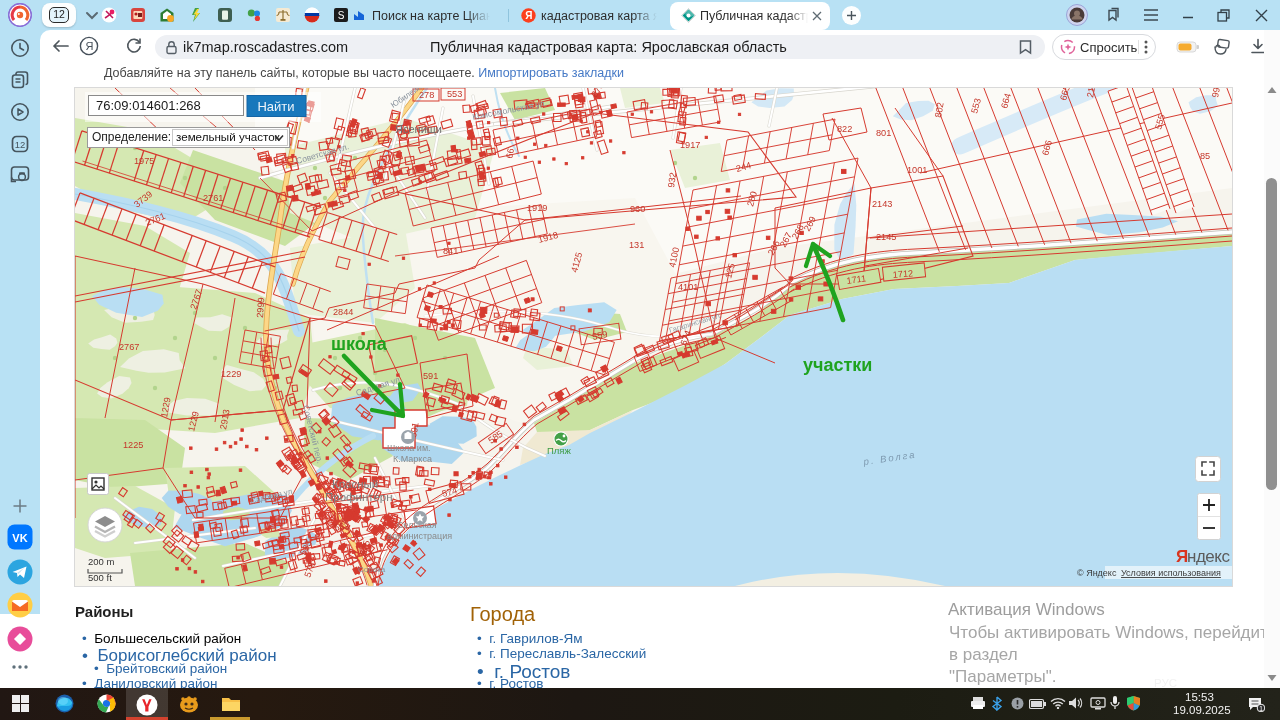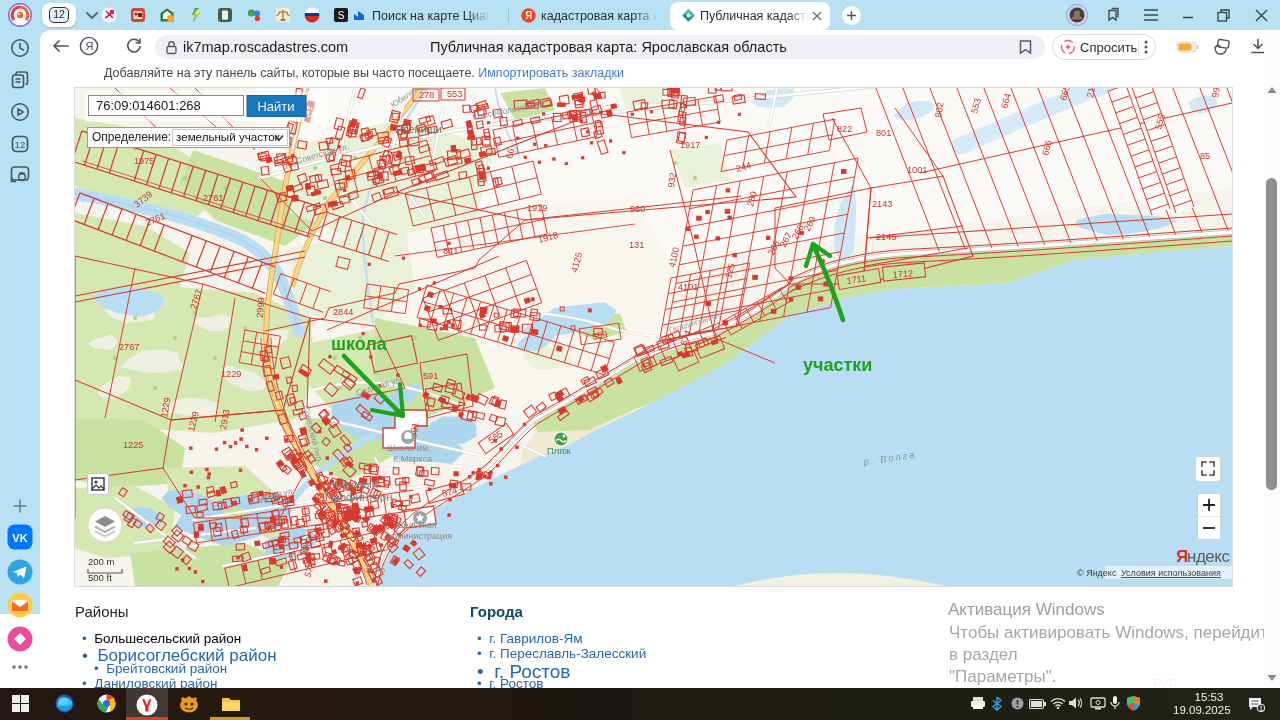--- a/index.html
+++ b/index.html
@@ -1625,26 +1625,26 @@
           <path d="M 1128,417 l 12,0 M 1134,411 l 0,12" stroke="#222" stroke-width="1.8"></path>
           <path d="M 1128,440 l 12,0" stroke="#222" stroke-width="1.8"></path>
           <text x="1101" y="474" font-size="17" fill="#d8351f" font-weight="bold" style="letter-spacing:-0.5px">Я</text>
           <text x="1112" y="474" font-size="17" fill="#5c5c5c" style="letter-spacing:-0.5px">ндекс</text>
           <rect x="1030" y="478" width="127" height="13" fill="#ffffff" fill-opacity="0.6"></rect>
           <text x="1002" y="488" font-size="9" fill="#3c3c3c">© Яндекс</text>
           <text x="1046" y="488" font-size="9" fill="#3c3c3c" text-decoration="underline">Условия использования</text>
         </g>
       </svg>
     </div>
-    <div class="abs" style="left:75px;top:603px;font-size:15px;font-weight:normal;color:#1f1f1f">Районы</div>
+    <div class="abs" style="left:75px;top:603px;font-size:15px;font-weight:bold;color:#1f1f1f">Районы</div>
     <div class="abs" style="left:82px;top:631px;font-size:13.5px;color:#2a66a5">•&nbsp;&nbsp;<span style="color:#000000">Большесельский район</span></div>
     <div class="abs" style="left:82px;top:646px;font-size:17px;color:#2a66a5">•&nbsp;&nbsp;<span style="color:#2a66a5">Борисоглебский район</span></div>
     <div class="abs" style="left:94px;top:661px;font-size:13.5px;color:#2a66a5">•&nbsp;&nbsp;<span style="color:#2a66a5">Брейтовский район</span></div>
     <div class="abs" style="left:82px;top:676px;font-size:13.5px;color:#2a66a5">•&nbsp;&nbsp;<span style="color:#2a66a5">Даниловский район</span></div>
-    <div class="abs" style="left:470px;top:603px;font-size:15px;font-weight:bold;color:#0c4a6e">Города</div>
+    <div class="abs" style="left:470px;top:603px;font-size:20px;font-weight:normal;color:#a16207">Города</div>
     <div class="abs" style="left:477px;top:631px;font-size:13.5px;color:#2a66a5">•&nbsp;&nbsp;<span style="color:#2a66a5">г. Гаврилов-Ям</span></div>
     <div class="abs" style="left:477px;top:646px;font-size:13.5px;color:#2a66a5">•&nbsp;&nbsp;<span style="color:#2a66a5">г. Переславль-Залесский</span></div>
     <div class="abs" style="left:477px;top:661px;font-size:19px;color:#2a66a5">•&nbsp;&nbsp;<span style="color:#2a66a5">г. Ростов</span></div>
     <div class="abs" style="left:477px;top:676px;font-size:13.5px;color:#2a66a5">•&nbsp;&nbsp;<span style="color:#2a66a5">г. Ростов</span></div>
     <div class="abs" style="left:948px;top:600px;font-size:17px;color:#9d9d9d">Активация Windows</div>
     <div class="abs" style="left:949px;top:622px;font-size:17px;color:#a6a6a6;line-height:22px">Чтобы активировать Windows, перейдите в раздел<br>"Параметры".</div>
     <div class="abs" style="left:1264px;top:30px;width:16px;height:658px;background:#fbfbfb"></div>
     <svg class="abs" style="left:1267px;top:86px" width="10" height="8" viewBox="0 0 10 8">
       <path d="M 5,1 L 9.5,7 L 0.5,7 Z" fill="#8a8a8a"></path>
     </svg>
@@ -1729,20 +1729,20 @@
     </svg>
     <svg class="abs" style="left:1126px;top:695px" width="15" height="16" viewBox="0 0 15 16">
       <path d="M 7.5,1 L 14,3 L 14,8 c 0,4 -3,6.5 -6.5,7.5 C 4,14.5 1,12 1,8 L 1,3 Z" fill="#27ae60"></path>
       <path d="M 7.5,1 L 14,3 L 14,8 c 0,1 -0.2,2 -0.6,2.8 L 7.5,8 Z" fill="#e67e22"></path>
       <path d="M 1,3 L 7.5,1 L 7.5,8 L 1.6,10.5 C 1.2,9.7 1,8.8 1,8 Z" fill="#2ecc71"></path>
       <path d="M 7.5,8 L 13.4,10.8 C 12.4,13 10.2,14.7 7.5,15.5 Z" fill="#3498db"></path>
       <path d="M 7.5,8 L 1.6,10.5 c 1,2.3 3.2,4.2 5.9,5 Z" fill="#e74c3c"></path>
     </svg>
     <div class="abs" style="left:1154px;top:677px;font-size:11.5px;color:#f2f2f2">РУС</div>
     <div class="abs" style="left:1228px;top:691px;font-size:11.5px;color:#f2f2f2;text-align:right;transform:translateX(-100%)"></div>
-    <div class="abs" style="left:1185px;top:691px;width:48px;font-size:11.5px;color:#f2f2f2;text-align:center">15:53</div>
+    <div class="abs" style="left:1185px;top:691px;width:48px;font-size:11.5px;color:#f2f2f2;text-align:left">15:53</div>
     <div class="abs" style="left:1173px;top:704px;font-size:11.5px;color:#f2f2f2">19.09.2025</div>
     <svg class="abs" style="left:1247px;top:696px" width="18" height="16" viewBox="0 0 18 16">
       <path d="M 2,2 L 14,2 L 14,11 L 6,11 L 3,14 L 3,11 L 2,11 Z" fill="#f2f2f2"></path>
       <path d="M 4.5,5 L 11.5,5 M 4.5,8 L 11.5,8" stroke="#555" stroke-width="1"></path>
       <circle cx="14" cy="12" r="3.8" fill="#2b2b2b" stroke="#f2f2f2" stroke-width="1"></circle>
       <text x="14" y="14.6" font-size="6.5" fill="#fff" text-anchor="middle" font-family="Liberation Sans">1</text>
     </svg>
   </div>
 </body></html>

